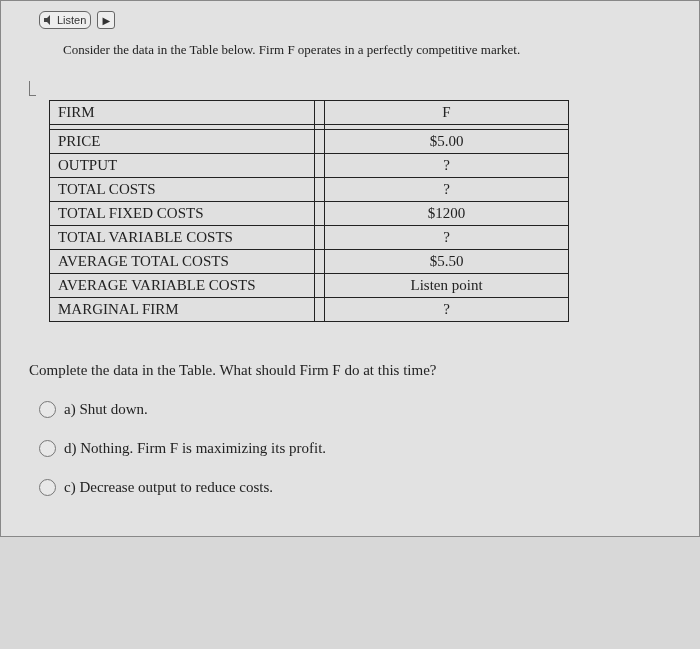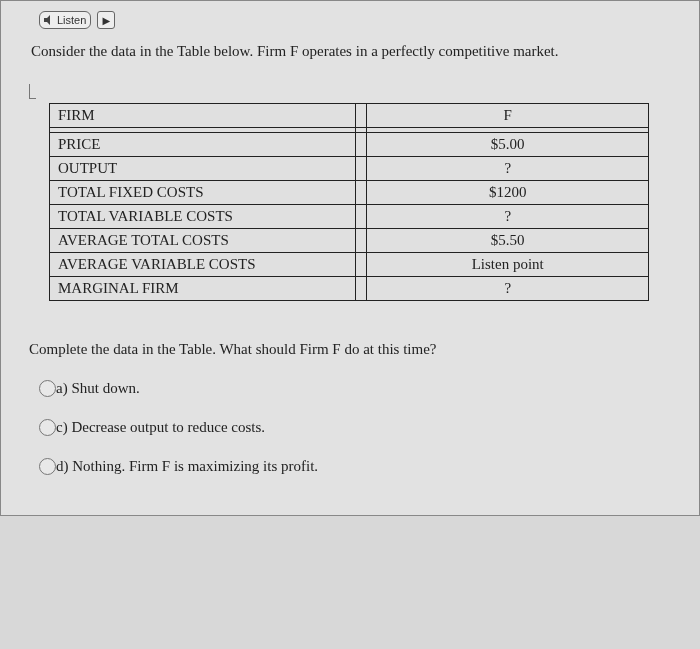--- a/index.html
+++ b/index.html
@@ -44,39 +44,40 @@
     border-radius: 3px;
     width: 16px;
     height: 16px;
     display: inline-flex;
     align-items: center;
     justify-content: center;
     background: #eee;
     font-size: 10px;
   }
   .prompt {
-    font-size: 15px;
+    font-size: 13px;
     line-height: 1.4;
     margin-bottom: 18px;
     padding: 4px 2px;
+    margin-left: 32px;
   }
   .cursor-mark {
     display:inline-block;
     width:6px;
     height:14px;
     border-left:1px solid #777;
     border-bottom:1px solid #777;
     vertical-align:baseline;
     margin-right:-2px;
   }
   table.data {
     border-collapse: collapse;
     margin: 0 0 0 20px;
     font-size: 15px;
-    width: 600px;
+    width: 520px;
   }
   table.data td {
     border: 1px solid #222;
     padding: 3px 8px;
     background: #e0e0e0;
   }
   table.data td.left {
     text-align: left;
     width: 230px;
   }
@@ -94,20 +95,21 @@
     height: 4px;
   }
   .question {
     font-size: 15px;
     margin-top: 40px;
     margin-bottom: 20px;
   }
   .option {
     display: flex;
     align-items: flex-start;
+    gap: 8px;
     margin: 18px 0 18px 10px;
     font-size: 15px;
   }
   .radio {
     width: 15px;
     height: 15px;
     border: 1.5px solid #777;
     border-radius: 50%;
     flex: 0 0 auto;
     margin-top: 2px;
@@ -154,20 +156,25 @@
       <td class="left">PRICE</td>
       <td class="sep"></td>
       <td class="val">$5.00</td>
     </tr>
     <tr>
       <td class="left">OUTPUT</td>
       <td class="sep"></td>
       <td class="val">?</td>
     </tr>
     <tr>
+      <td class="left">TOTAL COSTS</td>
+      <td class="sep"></td>
+      <td class="val">?</td>
+    </tr>
+    <tr>
       <td class="left">TOTAL FIXED COSTS</td>
       <td class="sep"></td>
       <td class="val">$1200</td>
     </tr>
     <tr>
       <td class="left">TOTAL VARIABLE COSTS</td>
       <td class="sep"></td>
       <td class="val">?</td>
     </tr>
     <tr>
@@ -189,21 +196,21 @@
       </table>
 
   <div class="question">Complete the data in the Table.  What should Firm F do at this time?</div>
 
   <div class="option">
     <span class="radio"></span>
     <span>a)  Shut down.</span>
   </div>
   <div class="option">
     <span class="radio"></span>
-    <span>c)  Decrease output to reduce costs.</span>
+    <span>d)  Nothing.  Firm F is maximizing its profit.</span>
   </div>
   <div class="option">
     <span class="radio"></span>
-    <span>d)  Nothing.  Firm F is maximizing its profit.</span>
+    <span>c)  Decrease output to reduce costs.</span>
   </div>
 
 </div>
 </div>
 
 </body></html>

